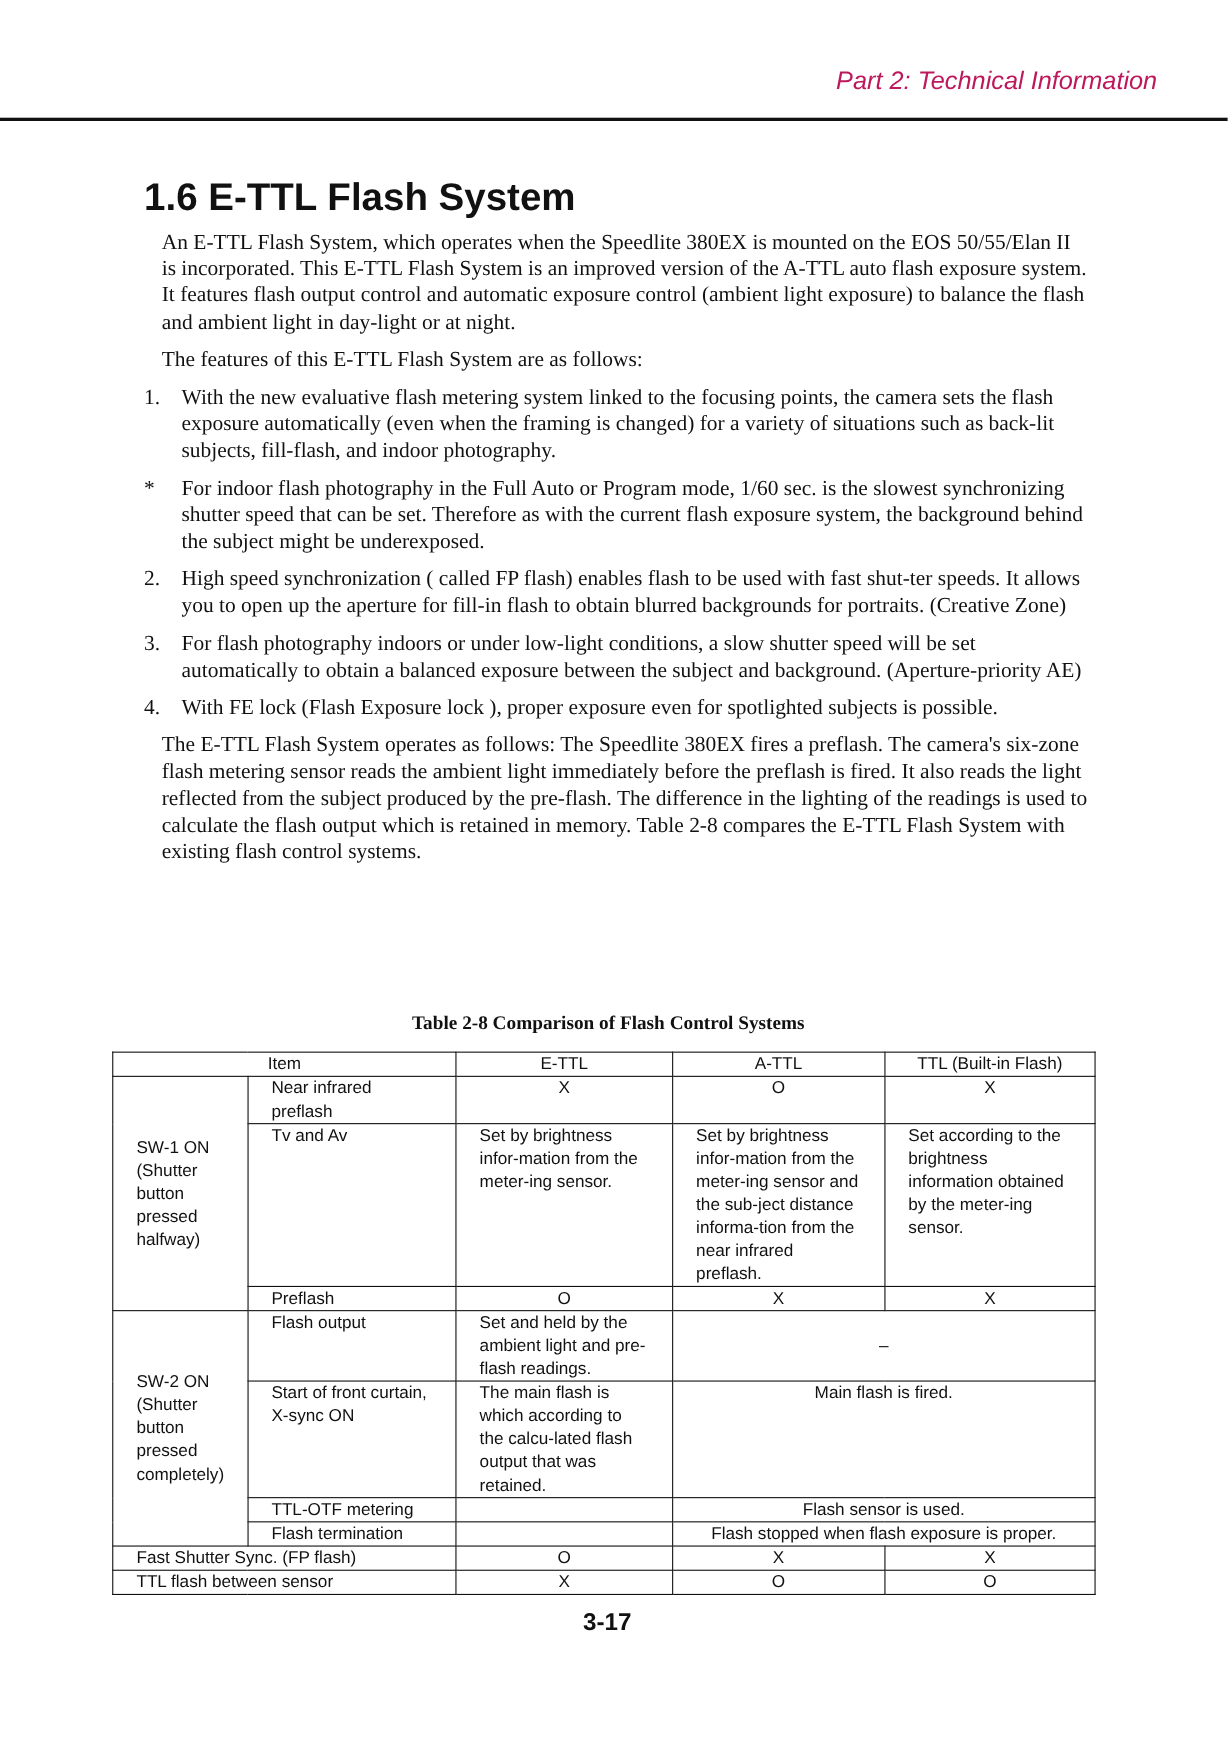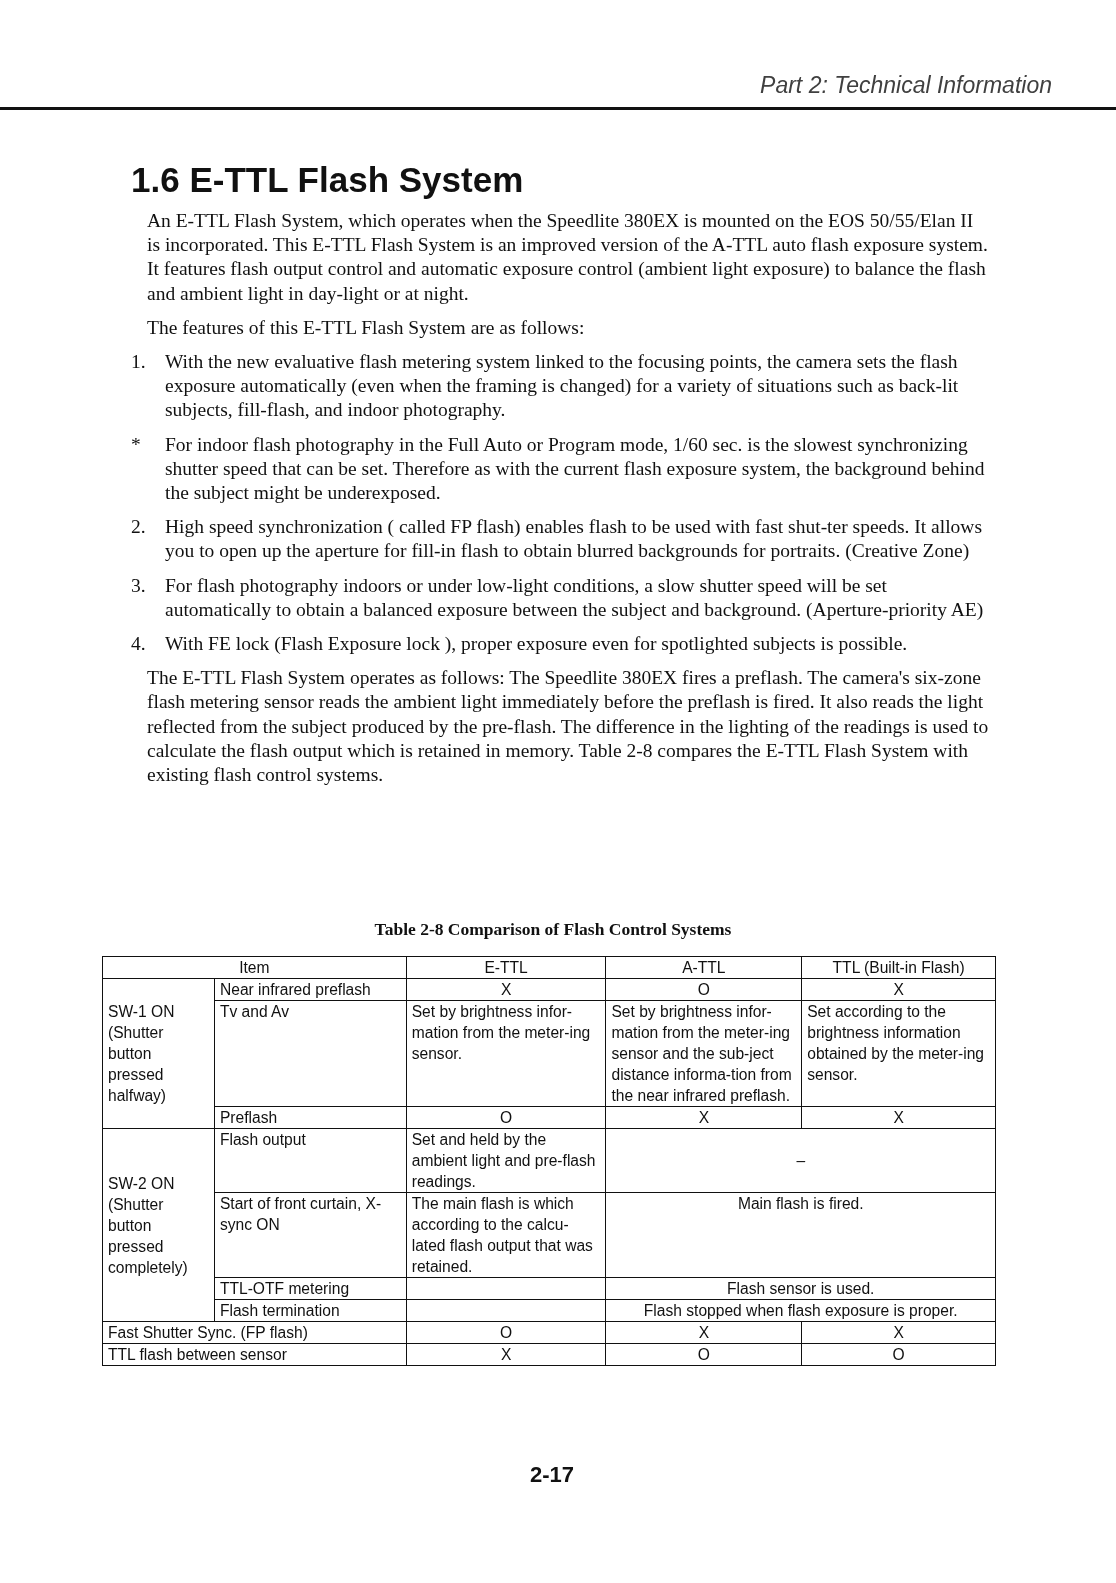--- a/index.html
+++ b/index.html
@@ -1,20 +1,20 @@
 <!DOCTYPE html>
 <html><head>
 <meta charset="utf-8">
 <style>
   html, body { margin: 0; padding: 0; background: #ffffff; }
   body { width: 1116px; height: 1583px; position: relative; overflow: hidden; color: #111; }
   .header-text {
-    position: absolute; right: 64px; top: 72px;
+    position: absolute; right: 64px; top: 60px;
     font-family: "Liberation Sans", sans-serif; font-style: italic;
-    font-size: 23px; color: #404040;
+    font-size: 23px; color: #be185d;
   }
   .header-rule {
     position: absolute; left: 0; right: 0; top: 107px; height: 3px; background: #111;
   }
   .section-title {
     position: absolute; left: 131px; top: 160px;
     font-family: "Liberation Sans", sans-serif; font-weight: bold; font-size: 35px; margin: 0;
   }
   .body {
     position: absolute; left: 131px; top: 209px; width: 860px;
@@ -29,21 +29,21 @@
     font-family: "Liberation Serif", serif; font-weight: bold; font-size: 17.5px;
     padding-left: 6px;
   }
   .table-title span { position: relative; left: -8px; }
   table.cmp {
     position: absolute; left: 102px; top: 956px; width: 894px;
     border-collapse: collapse;
     font-family: "Liberation Sans", sans-serif; font-size: 15.6px; line-height: 21px;
   }
   table.cmp td {
-    border: 1.5px solid #111; padding: 0 5px; vertical-align: top;
+    border: 1.5px solid #111; padding: 0 21px; vertical-align: top;
   }
   .c { text-align: center; }
   .vm { vertical-align: middle !important; }
   .page-num {
     position: absolute; left: 0; right: 0; top: 1462px; text-align: center;
     font-family: "Liberation Sans", sans-serif; font-weight: bold; font-size: 22px;
   }
   .page-num span { position: relative; left: -6px; }
 </style>
 </head>
@@ -135,13 +135,13 @@
   </tr>
   <tr>
     <td colspan="2">TTL flash between sensor</td>
     <td class="c">X</td>
     <td class="c">O</td>
     <td class="c">O</td>
   </tr>
 </tbody>
   </table>
 
-<div class="page-num"><span>2-17</span></div>
+<div class="page-num"><span>3-17</span></div>
 
 </body></html>

